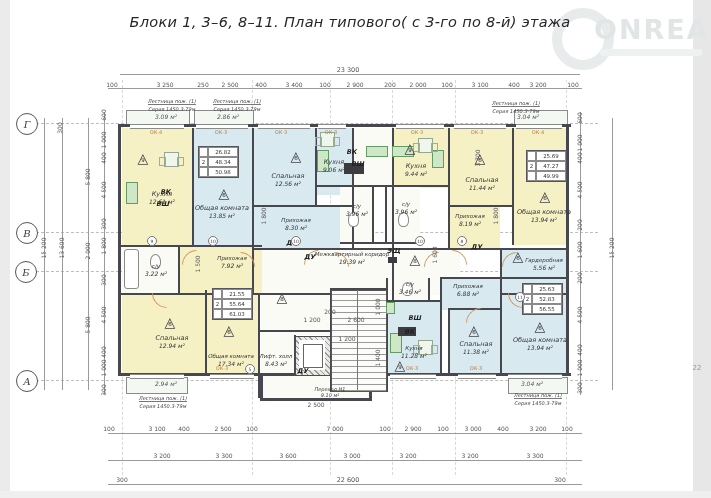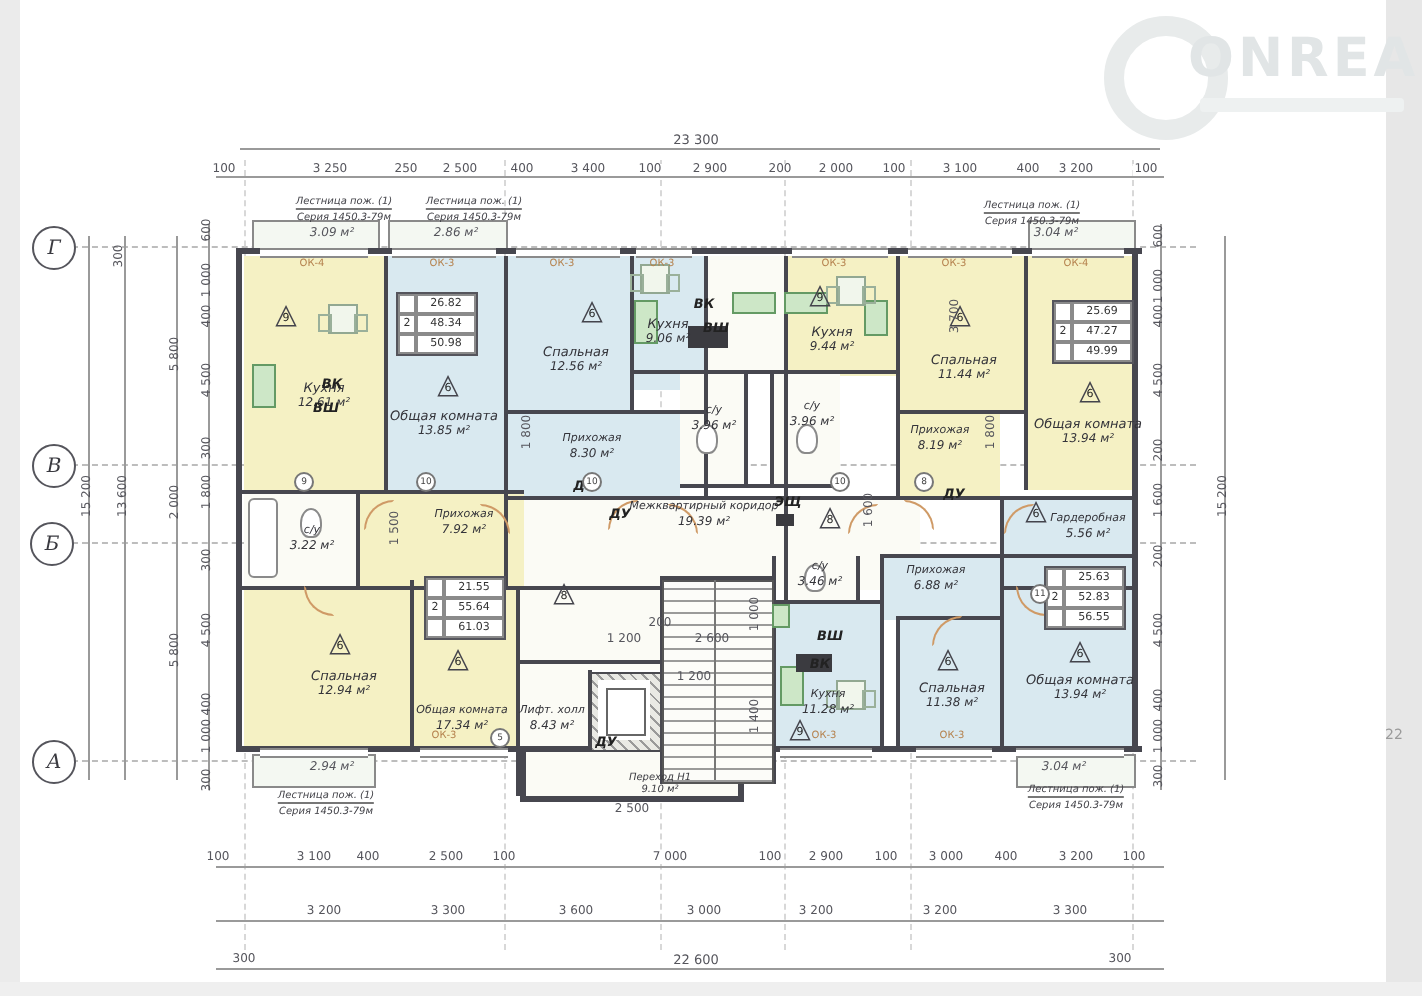--- a/index.html
+++ b/index.html
@@ -64,20 +64,21 @@
 <div class="sheet">
 
   <div class="strip" style="left:0;top:0;width:10px;height:498px"></div>
   <div class="strip" style="left:693px;top:0;width:18px;height:498px;background:#e7e7e7"></div>
   <div class="strip" style="left:0;top:491px;width:711px;height:7px;background:#efefef"></div>
 
   <div class="wm-ring"></div>
   <div class="wm-text">ONREALT</div>
   <div class="wm-sub"></div>
 
+  <div class="title">Блоки 1,  3–6, 8–11.    План типового( с 3-го по 8-й) этажа</div>
 
   <div class="gh" style="left:36px;top:123px;width:562px"></div>
   <div class="gh" style="left:36px;top:232px;width:562px"></div>
   <div class="gh" style="left:36px;top:271px;width:562px"></div>
   <div class="gh" style="left:36px;top:380px;width:562px"></div>
   <div class="gv" style="left:122px;top:80px;height:395px"></div>
   <div class="gv" style="left:252px;top:80px;height:395px"></div>
   <div class="gv" style="left:330px;top:80px;height:395px"></div>
   <div class="gv" style="left:392px;top:80px;height:395px"></div>
   <div class="gv" style="left:455px;top:80px;height:395px"></div>

